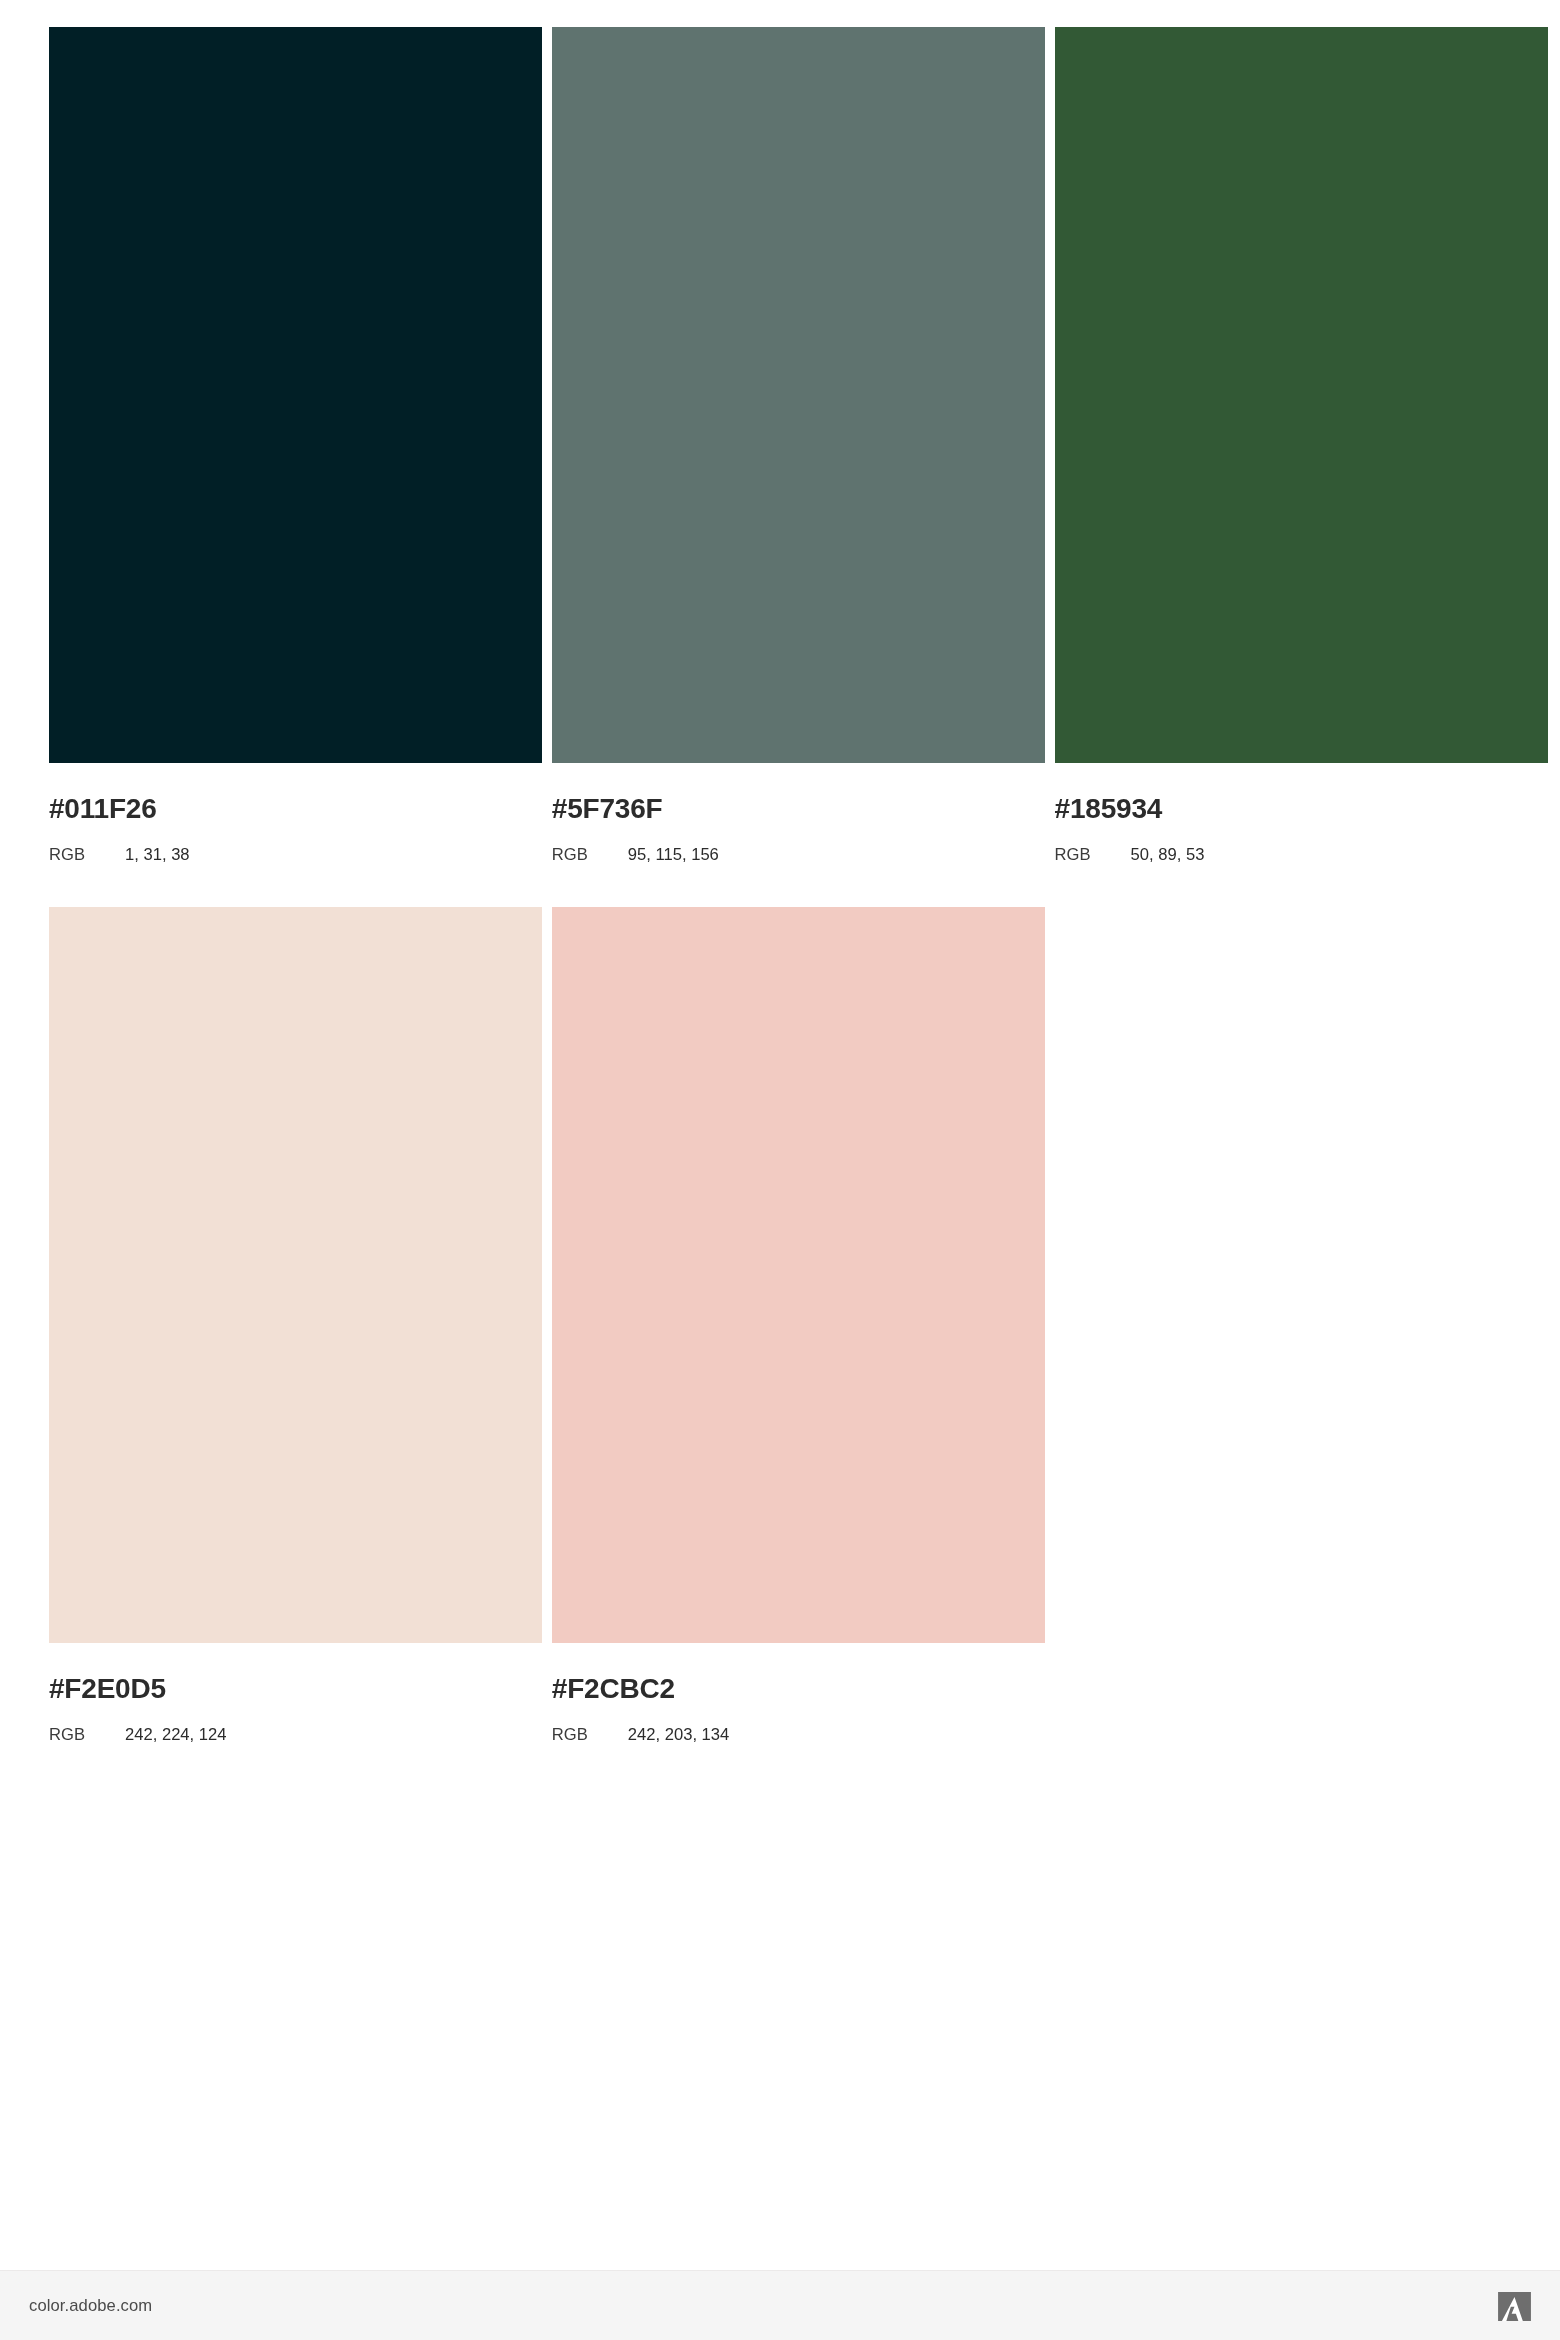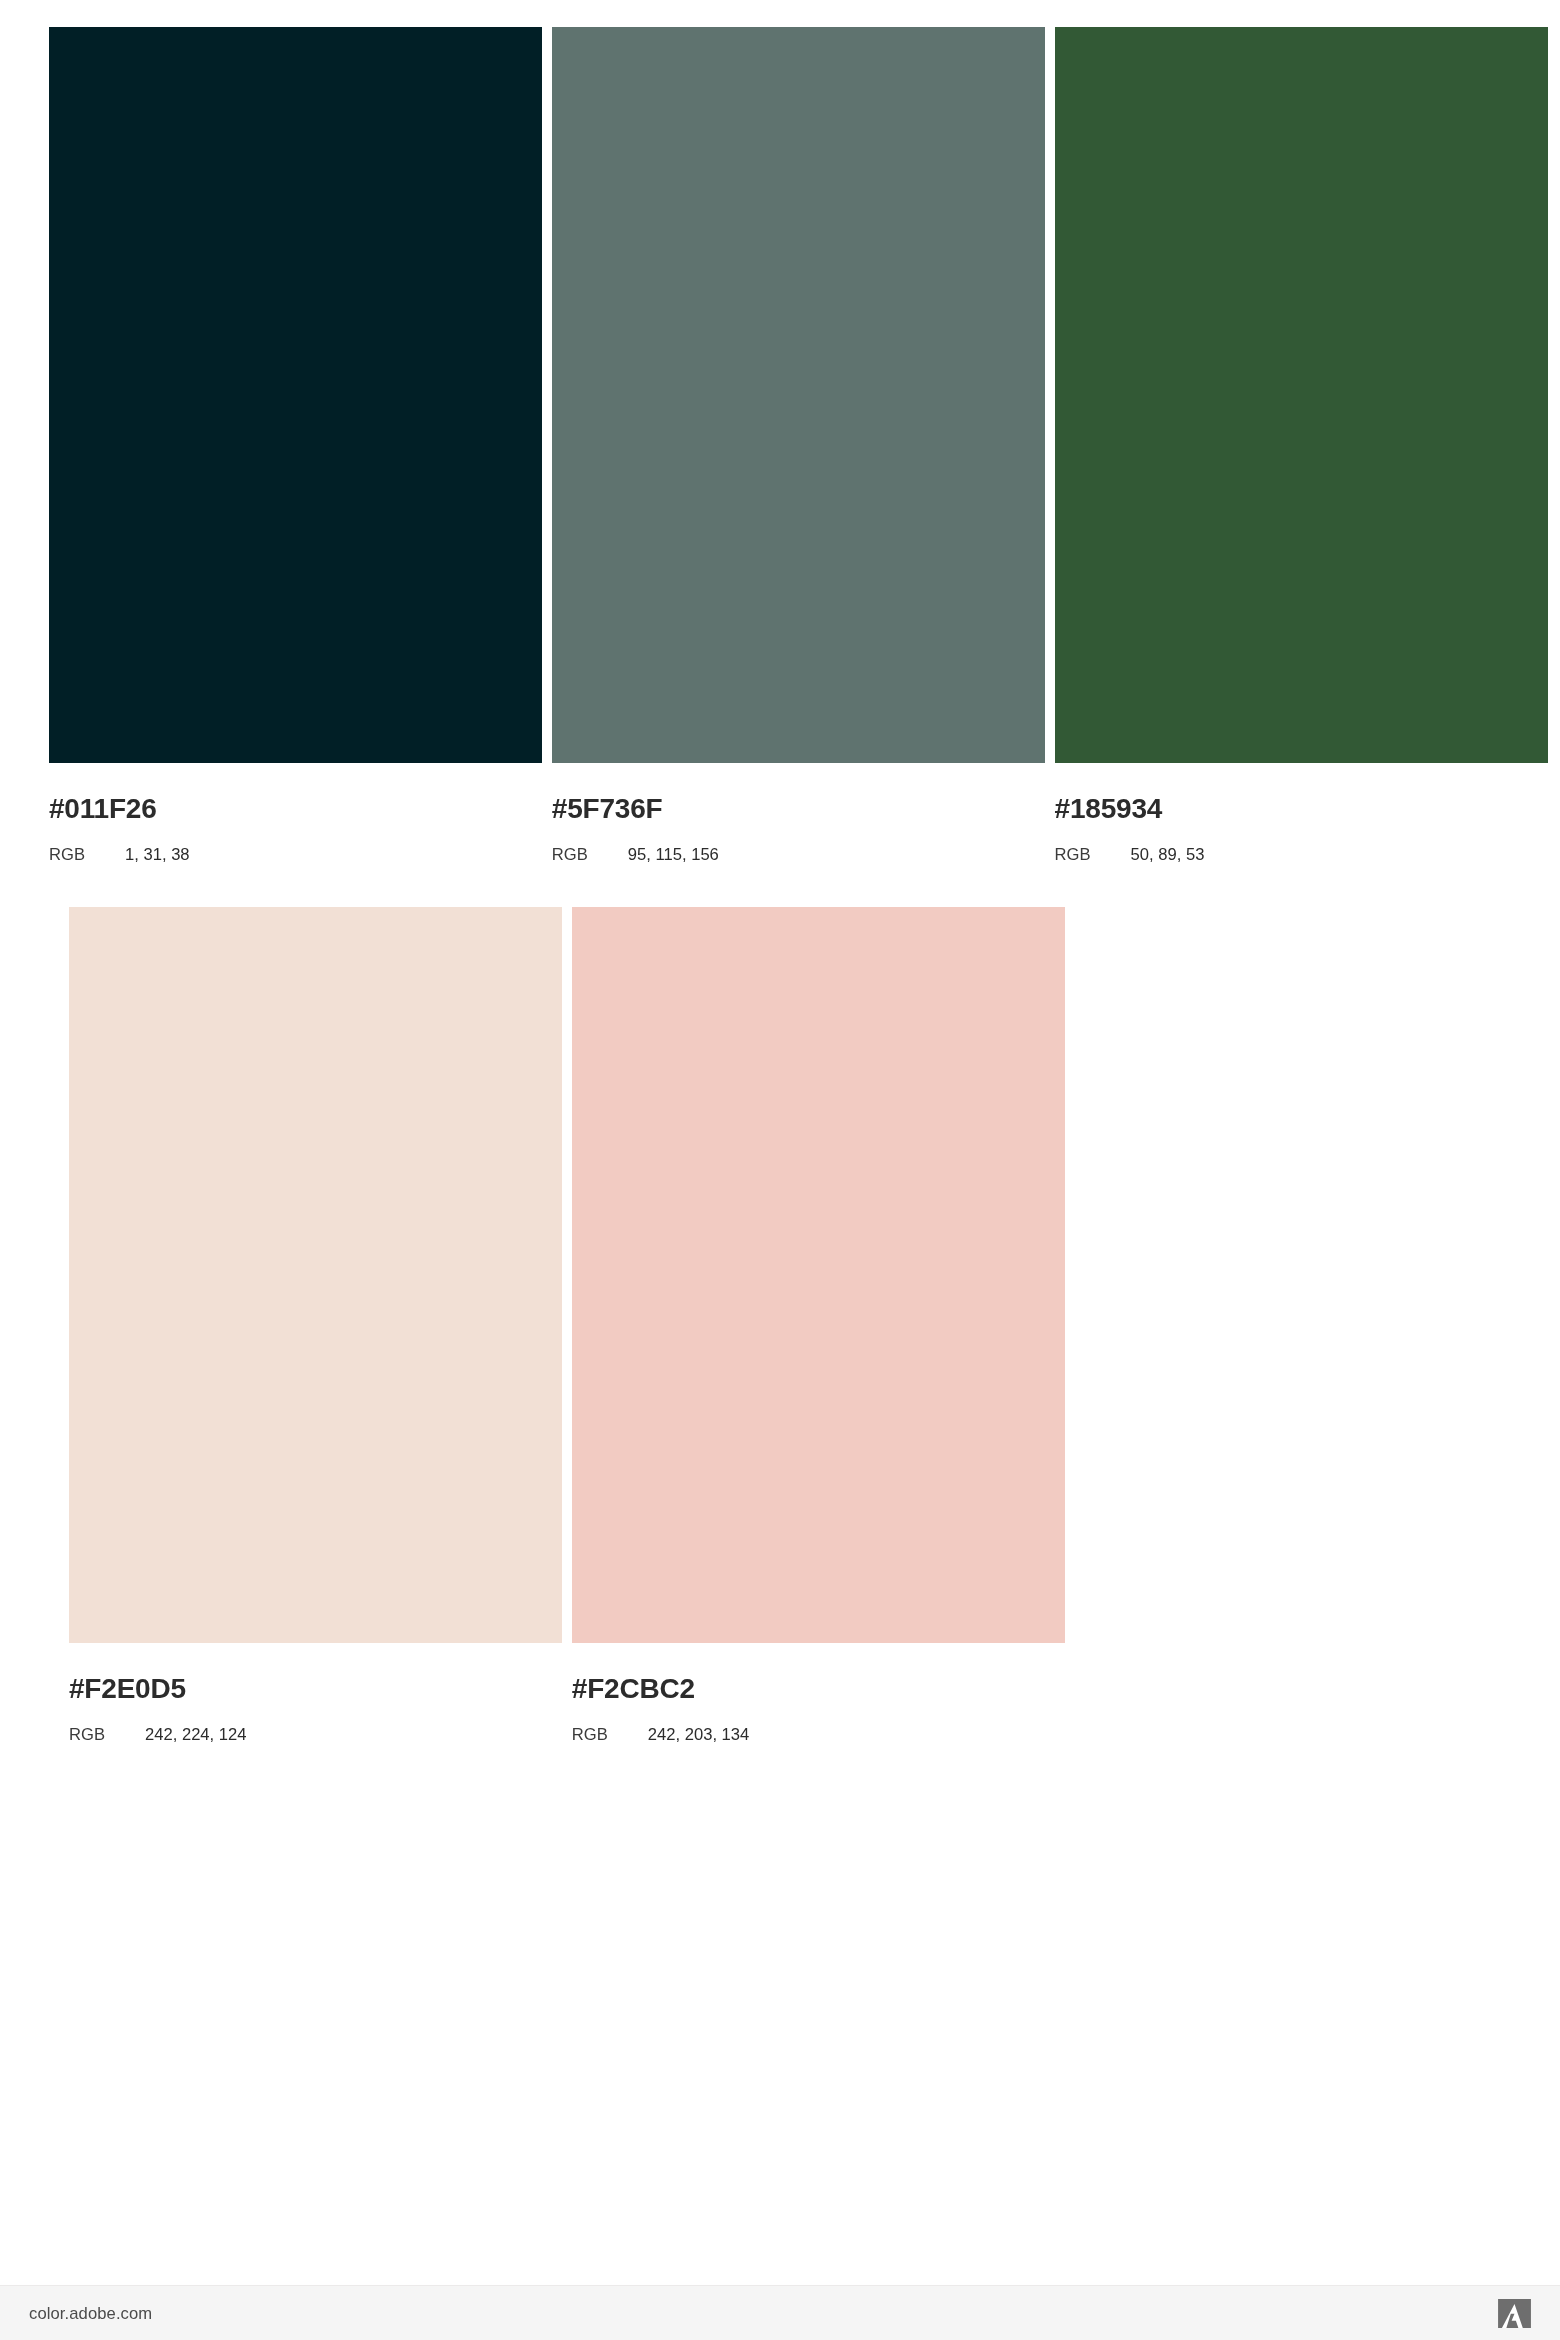--- a/index.html
+++ b/index.html
@@ -30,21 +30,21 @@
   }
 
   .swatch-row {
     display: flex;
     flex-direction: row;
     align-items: flex-start;
     gap: 9.8px;
     padding-left: 20px;
   }
 
-  .swatch-row + .swatch-row { margin-top: 43px; margin-left: 20px; }
+  .swatch-row + .swatch-row { margin-top: 43px; }
 
   .swatch-cell {
     width: 493px;
     flex: 0 0 493px;
   }
 
   .swatch-chip {
     width: 493px;
     height: 736px;
     display: block;
@@ -86,21 +86,21 @@
     font-weight: 400;
     color: #2c2c2c;
   }
 
   
   .footer {
     position: absolute;
     left: 0;
     bottom: 0;
     width: 1560px;
-    height: 56px;
+    height: 71px;
     background: #f5f5f5;
     border-top: 1px solid #eceaea;
     display: flex;
     flex-direction: row;
     align-items: center;
     justify-content: space-between;
     padding: 0 29px;
   }
 
   .footer-url {

